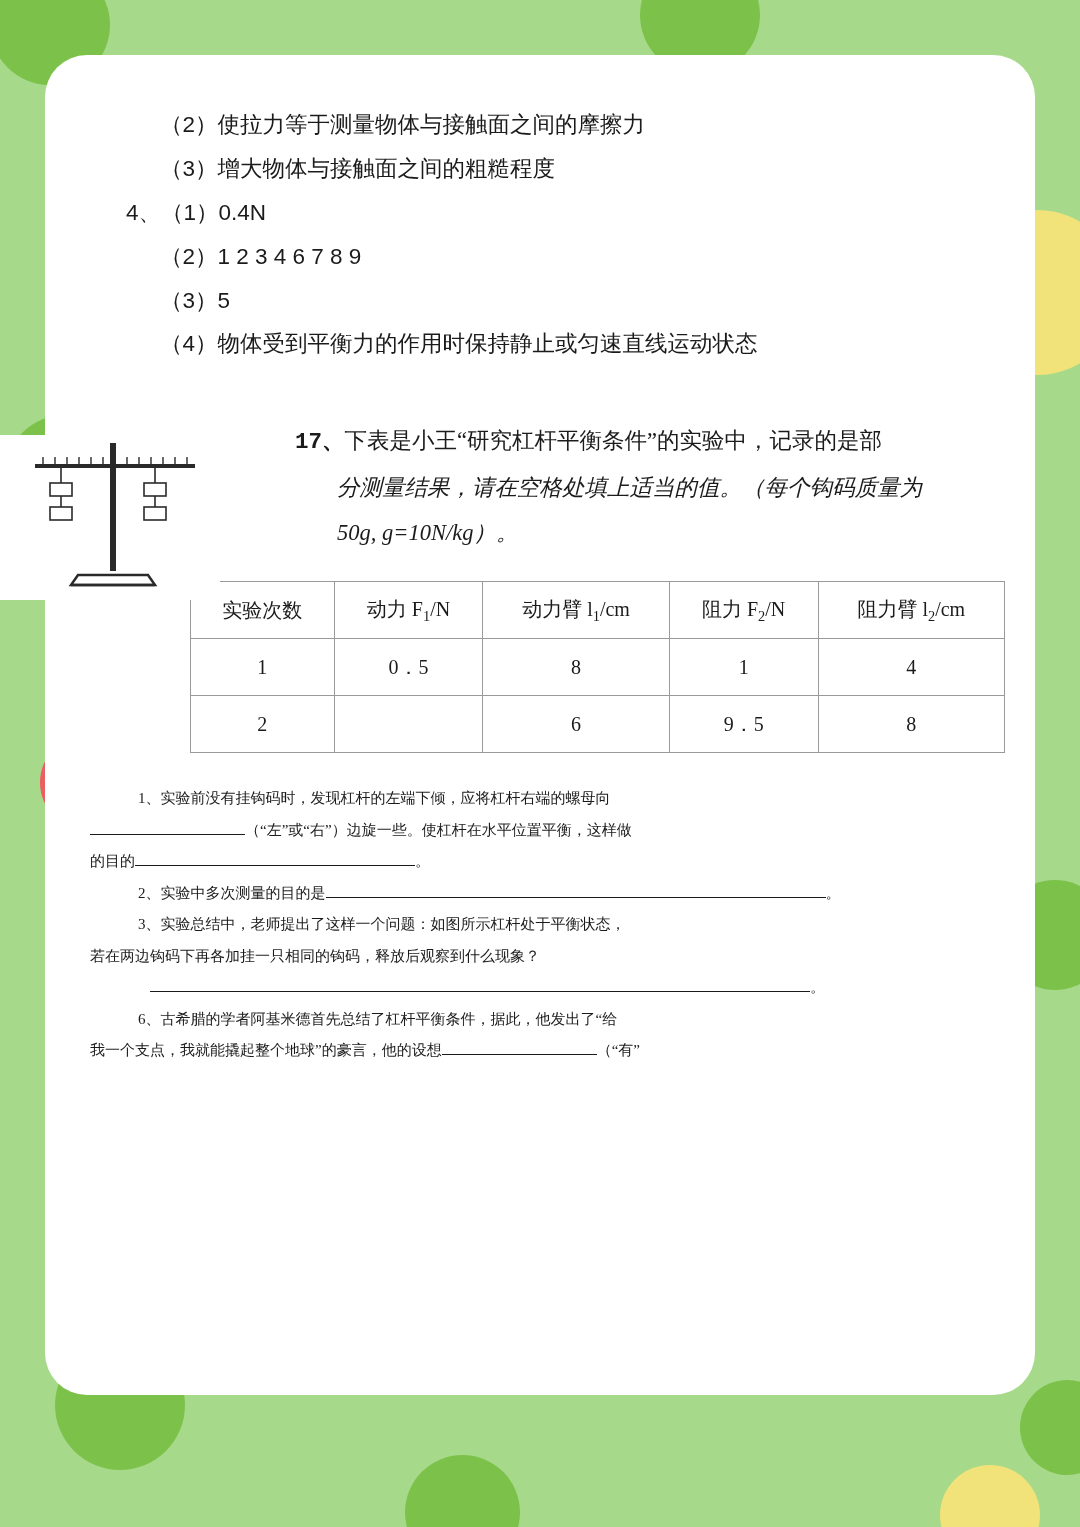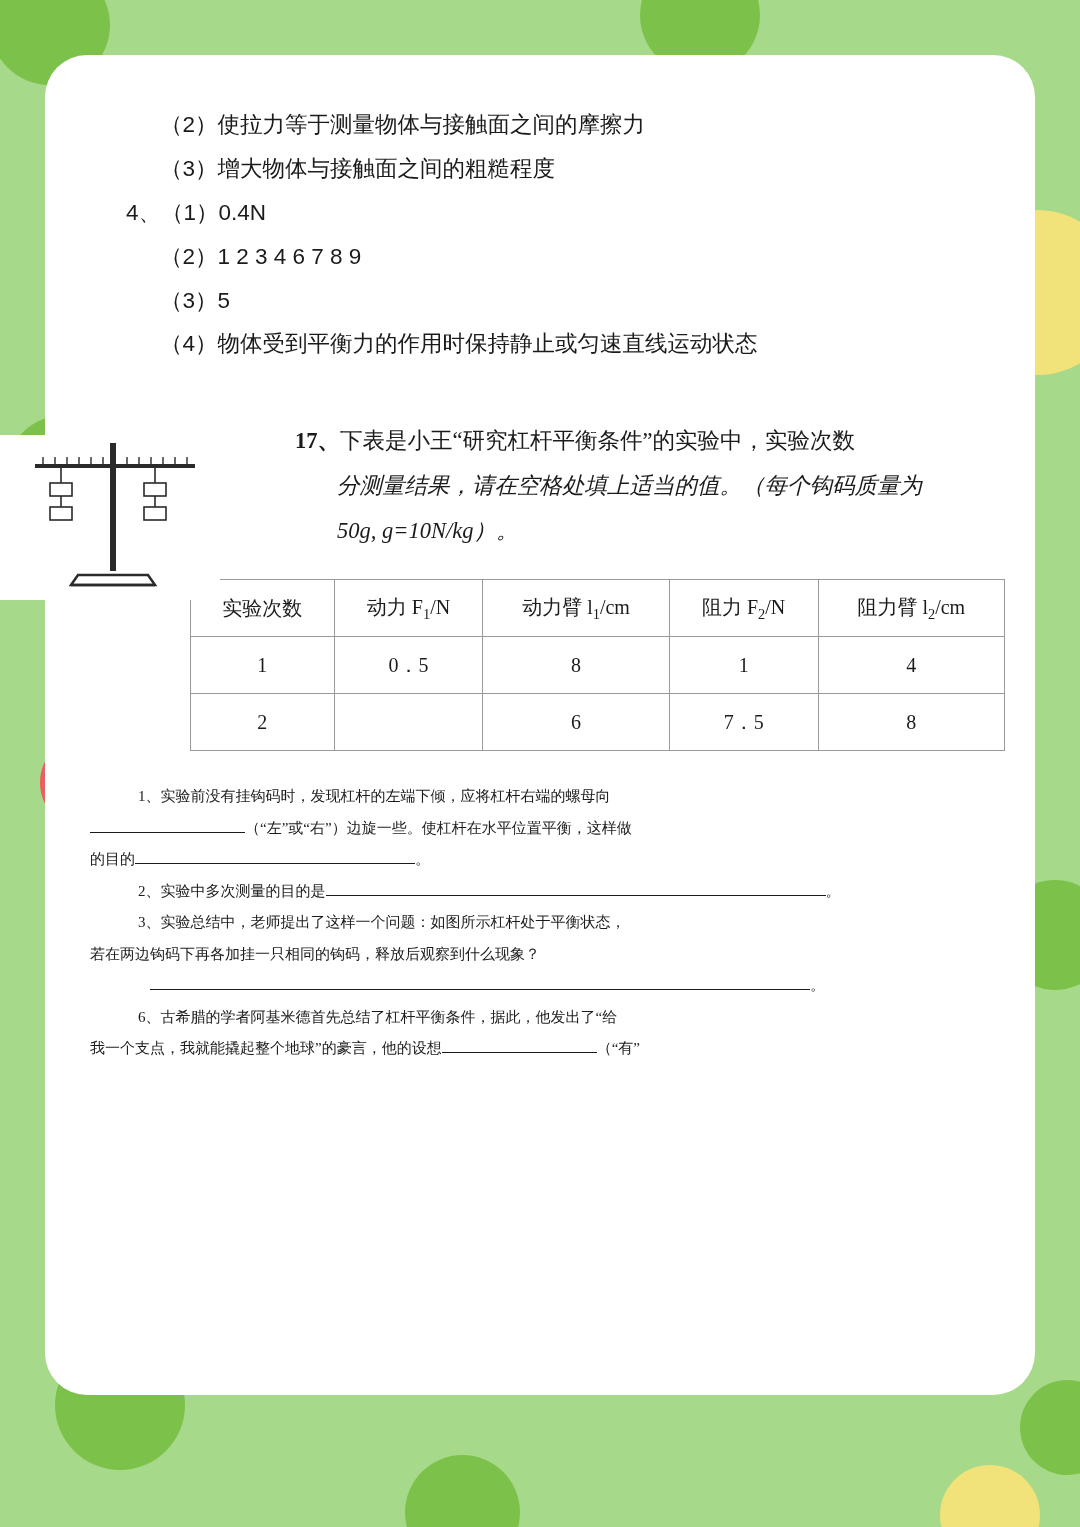--- a/index.html
+++ b/index.html
@@ -74,21 +74,21 @@
   }
 
   
   .q17 {
     margin-top: 52px;
     padding-left: 205px;
     font-size: 22.5px;
     line-height: 2.0;
     font-family: "Liberation Serif", serif;
   }
-  .q17 b { font-weight: bold; }
+  .q17 b { font-weight: bold; font-family: Liberation Mono, monospace; }
   .q17 .l2, .q17 .l3 { padding-left: 42px; font-style: italic; }
 
   
   table.data {
     margin: 26px 0 0 100px;
     border-collapse: collapse;
     width: 815px;
     font-size: 20px;
     font-family: "Liberation Serif", serif;
   }
@@ -172,21 +172,21 @@
 <div class="content">
 
   <div class="ln indent-1">（2）使拉力等于测量物体与接触面之间的摩擦力</div>
   <div class="ln indent-1">（3）增大物体与接触面之间的粗糙程度</div>
   <div class="ln indent-2">4、（1）0.4N</div>
   <div class="ln indent-1">（2）1 2 3 4 6 7 8 9</div>
   <div class="ln indent-1">（3）5</div>
   <div class="ln indent-1">（4）物体受到平衡力的作用时保持静止或匀速直线运动状态</div>
 
   <div class="q17">
-    <div class="l1"><b>17、</b><span>下表是小王“研究杠杆平衡条件”的实验中，实验次数</span></div>
+    <div class="l1"><b>17、</b><span>下表是小王“研究杠杆平衡条件”的实验中，记录的是部</span></div>
     <div class="l2">分测量结果，请在空格处填上适当的值。（每个钩码质量为</div>
     <div class="l3">50g, g=10N/kg）。</div>
   </div>
 
   <table class="data">
     <tbody>
         <tr class="head">
       <td>实验次数</td>
       <td>动力 F<sub>1</sub>/N</td>
       <td>动力臂 l<sub>1</sub>/cm</td>
@@ -197,21 +197,21 @@
       <td>1</td>
       <td>0．5</td>
       <td>8</td>
       <td>1</td>
       <td>4</td>
     </tr>
     <tr>
       <td>2</td>
       <td></td>
       <td>6</td>
-      <td>7．5</td>
+      <td>9．5</td>
       <td>8</td>
     </tr>
   </tbody>
     </table>
 
   <div class="tail">
     <p class="p-ind"><span>1、实验前没有挂钩码时，发现杠杆的左端下倾，应将杠杆右端的螺母向</span></p>
     <p><span class="blank-s"></span><span>（“左”或“右”）边旋一些。使杠杆在水平位置平衡，这样做</span></p>
     <p><span>的目的</span><span class="blank-m"></span><span>。</span></p>
 

